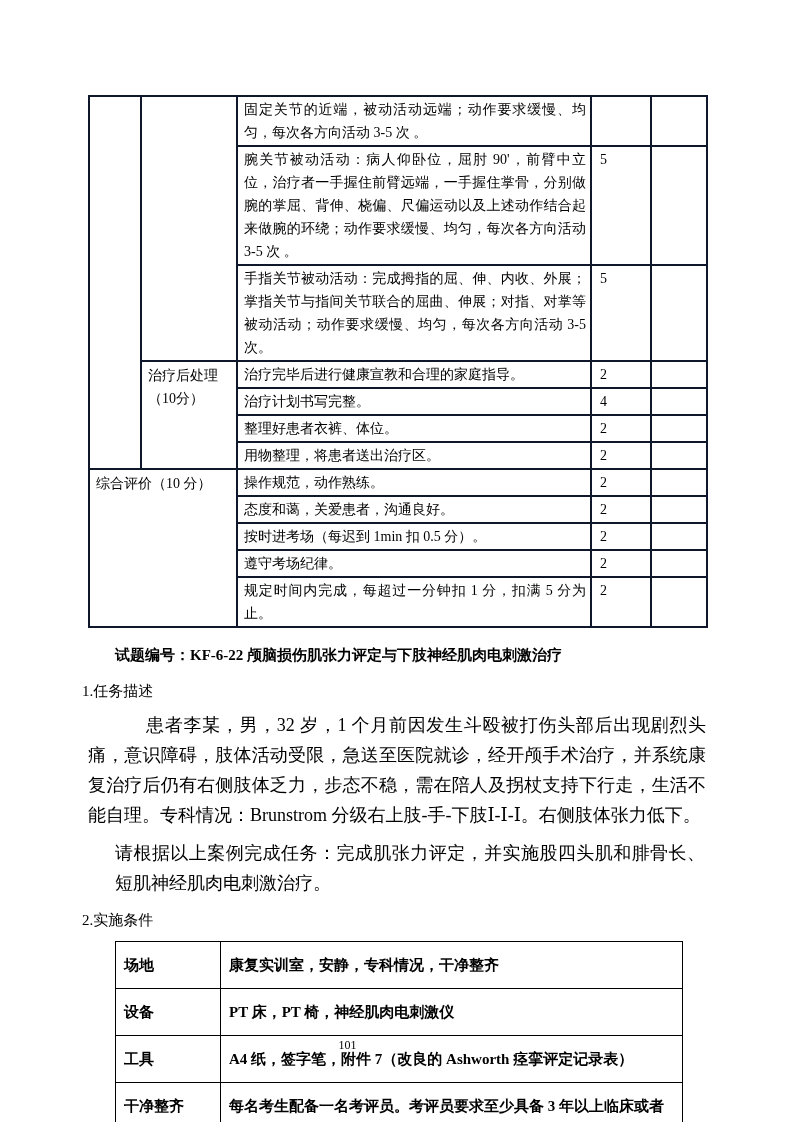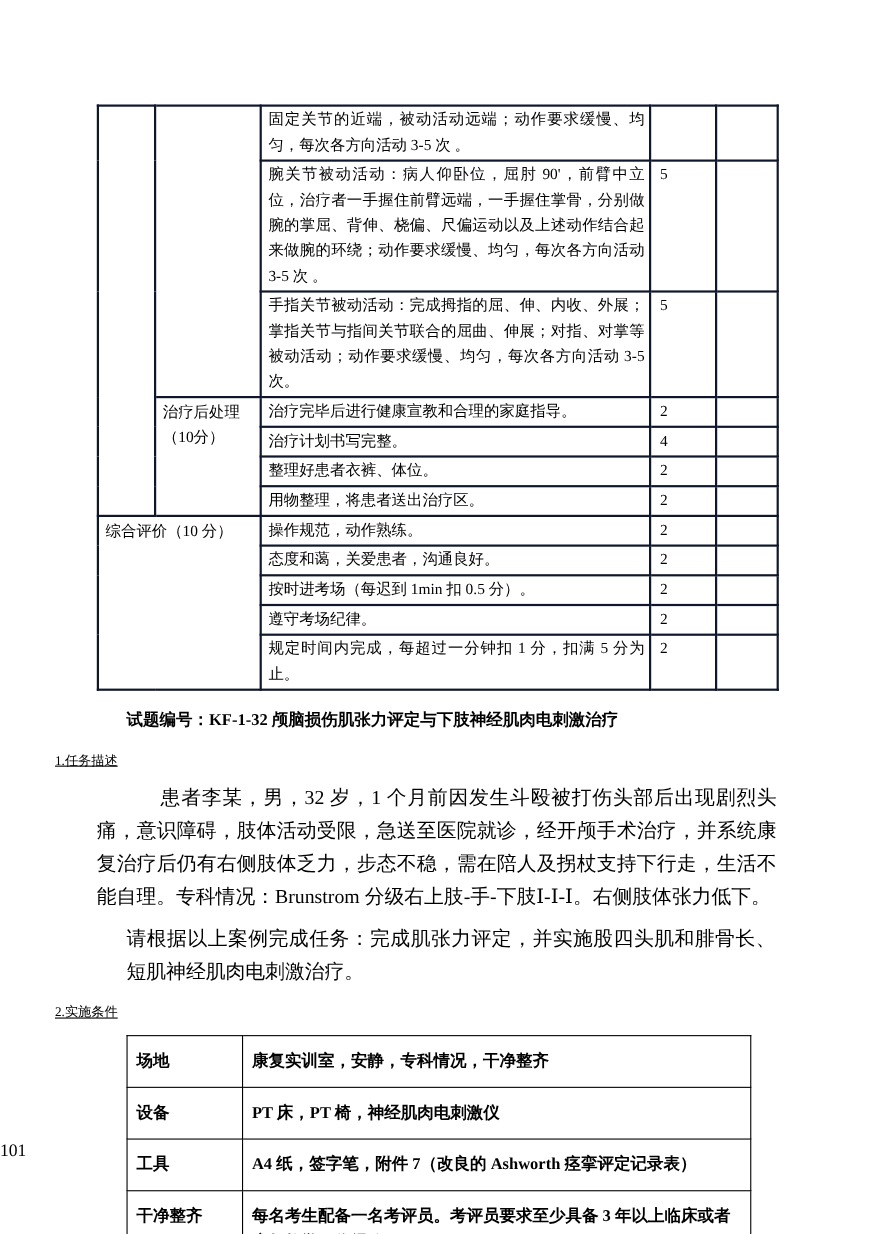--- a/index.html
+++ b/index.html
@@ -36,24 +36,23 @@
 
   
   .title {
     margin:14px 0 0 115px;
     width:590px;
     font-size:15px;
     font-weight:bold;
     line-height:27px;
   }
   .heading {
-    margin:9px 0 0 50px;
-    font-size:12px;
+    margin:9px 0 0 82px;
+    font-size:15px;
     line-height:27px;
-    text-decoration:underline;
   }
   .para {
     margin:5px 0 0 88px;
     width:618px;
     font-size:18px;
     line-height:30px;
     text-align:justify;
   }
   .para.indent { text-indent:58px; }
   .para.block { margin-left:115px; width:590px; margin-top:8px; }
@@ -71,21 +70,22 @@
     border:1px solid #000;
     vertical-align:top;
     line-height:24px;
     padding:11px 8px;
   }
 
   .page-number {
     position:absolute;
     top:1038px; left:0;
     width:695px;
-    font-size:16px;
+    text-align:center;
+    font-size:12px;
   }
 </style>
 </head>
 <body>
 
 <div class="page">
 
   <table class="score-table">
     <colgroup>
       <col style="width:52px">
@@ -157,21 +157,21 @@
         <td></td>
       </tr>
       <tr>
         <td class="desc">规定时间内完成，每超过一分钟扣 1 分，扣满 5 分为止。</td>
         <td class="score">2</td>
         <td></td>
       </tr>
     </tbody>
   </table>
 
-  <div class="title">试题编号：KF-1-32 颅脑损伤肌张力评定与下肢神经肌肉电刺激治疗</div>
+  <div class="title">试题编号：KF-6-22 颅脑损伤肌张力评定与下肢神经肌肉电刺激治疗</div>
 
   <div class="heading">1.任务描述</div>
 
   <div class="para indent">患者李某，男，32 岁，1 个月前因发生斗殴被打伤头部后出现剧烈头痛，意识障碍，肢体活动受限，急送至医院就诊，经开颅手术治疗，并系统康复治疗后仍有右侧肢体乏力，步态不稳，需在陪人及拐杖支持下行走，生活不能自理。专科情况：Brunstrom 分级右上肢-手-下肢Ⅰ-Ⅰ-Ⅰ。右侧肢体张力低下。</div>
 
   <div class="para block">请根据以上案例完成任务：完成肌张力评定，并实施股四头肌和腓骨长、短肌神经肌肉电刺激治疗。</div>
 
   <div class="heading">2.实施条件</div>
 
   <table class="cond-table">

